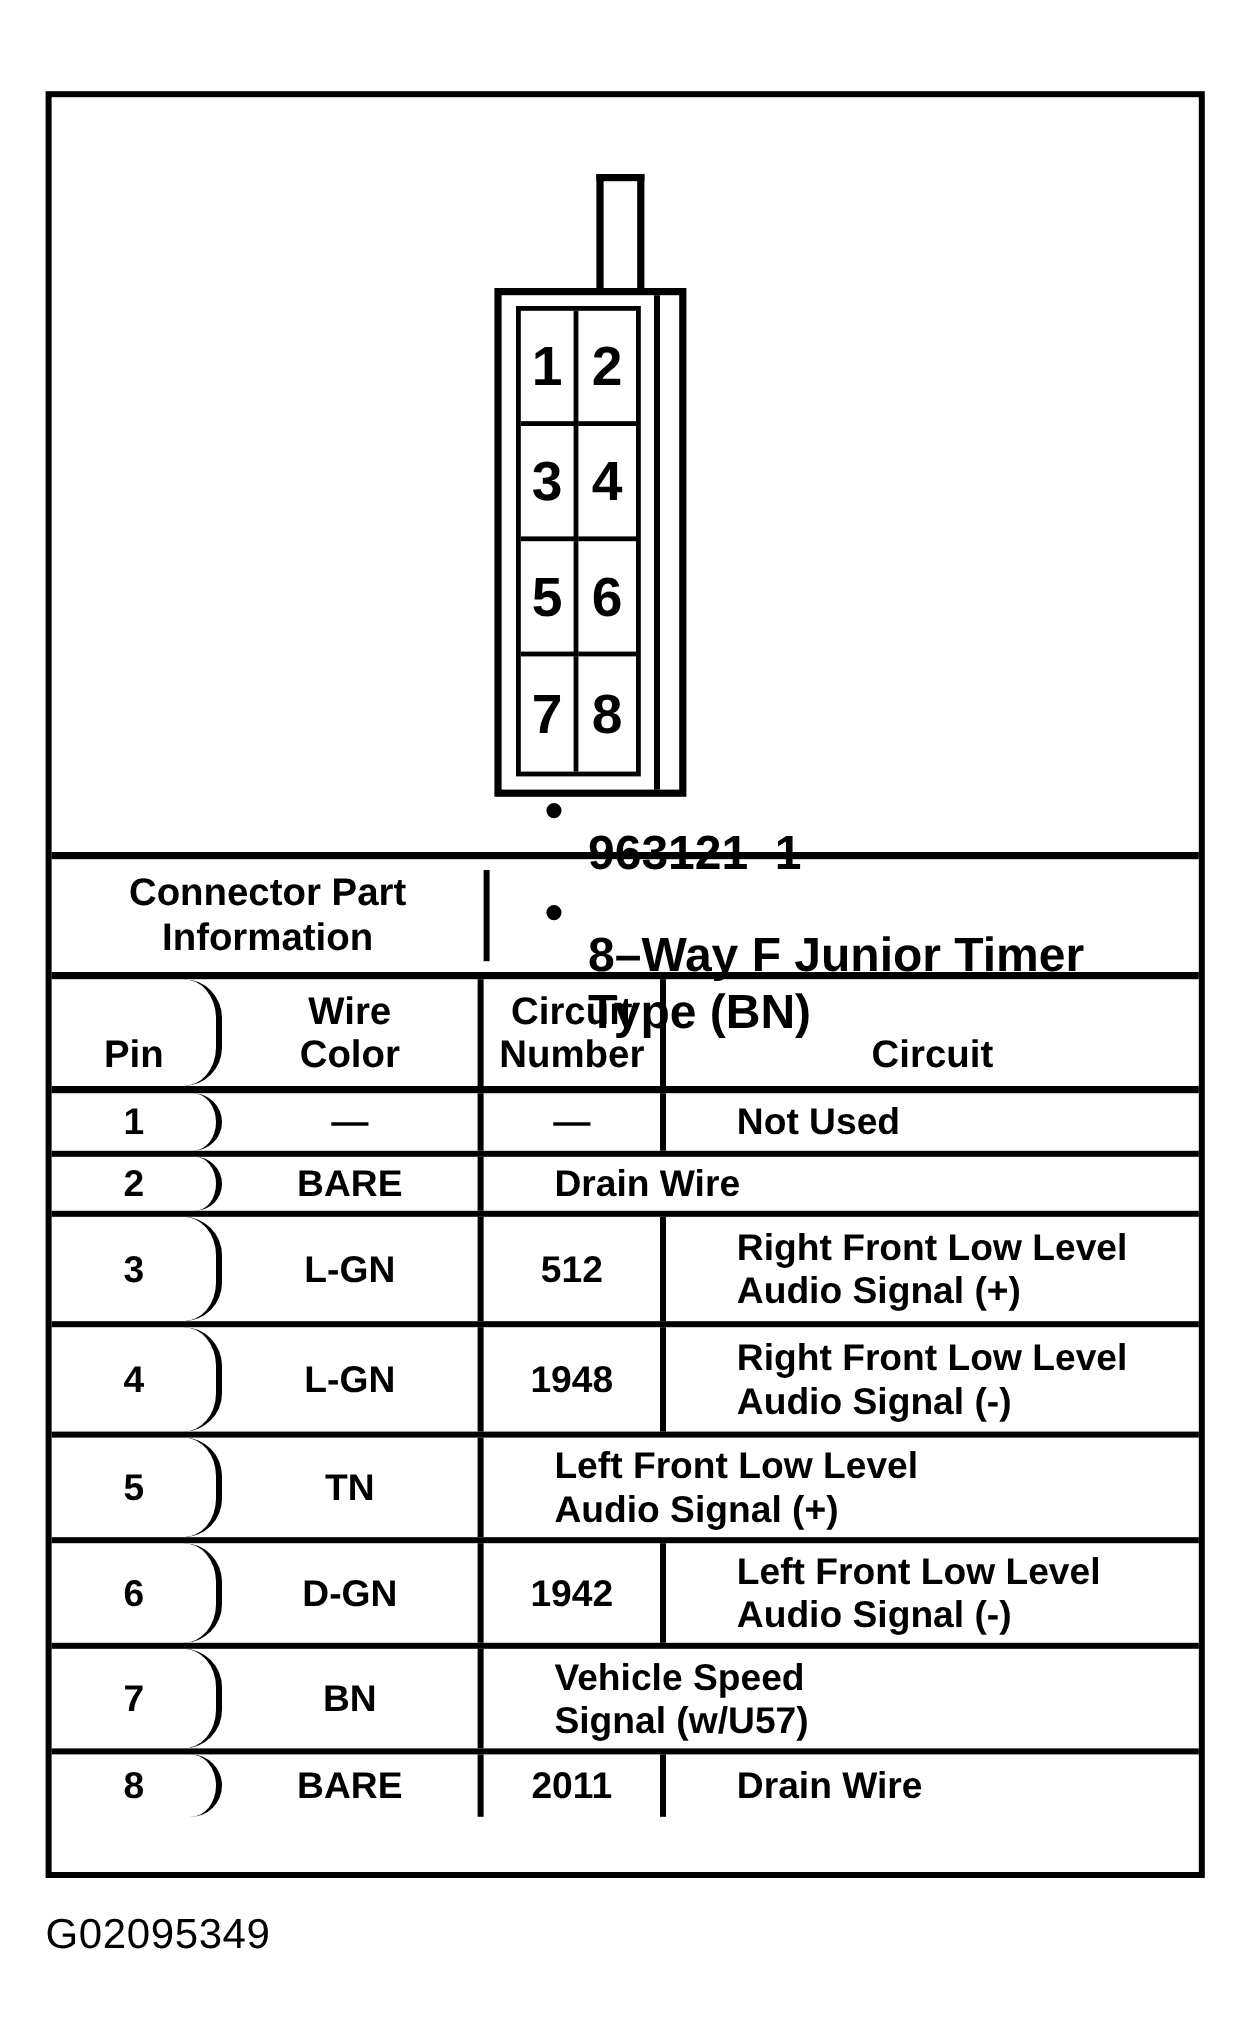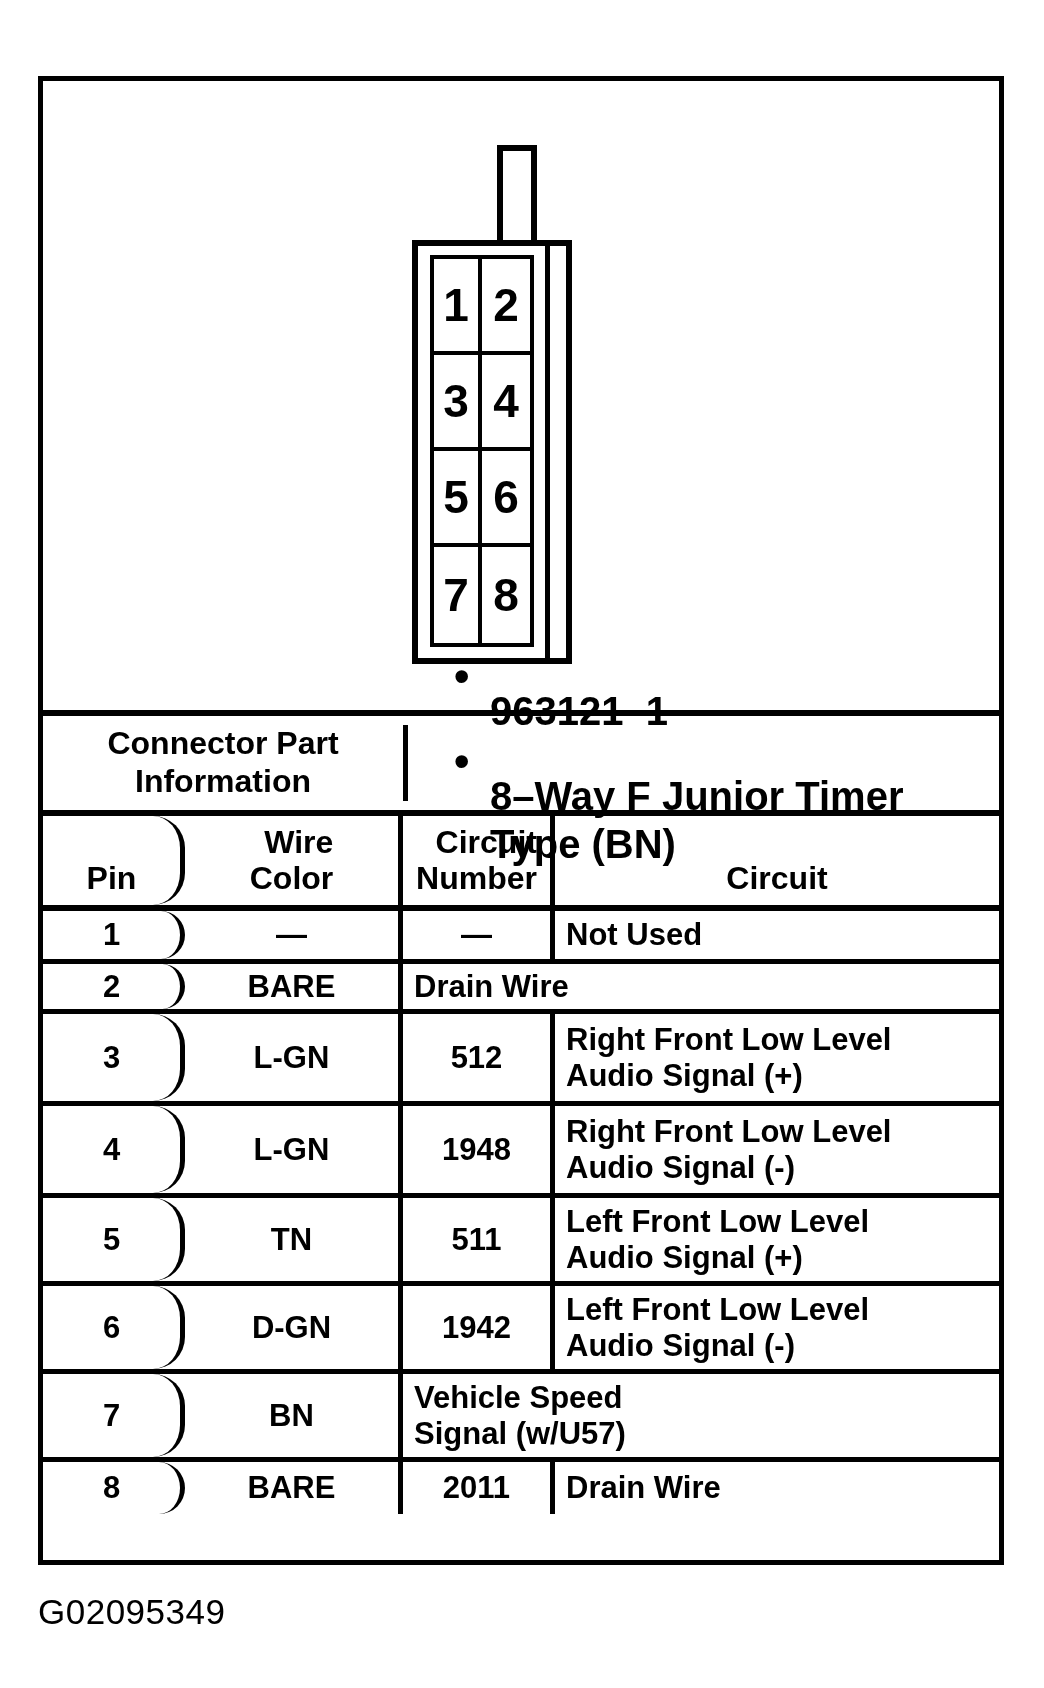--- a/index.html
+++ b/index.html
@@ -57,35 +57,36 @@
   .bullet-glyph {
     width: 36px; flex: none; font-size: 44px; line-height: 34px; font-weight: bold;
   }
   .bullet-text {
     font-size: 40px; font-weight: bold; line-height: 1.2; white-space: pre-line; margin-top: 28px;
   }
 
   .header-row { display: flex; height: 95px; border-bottom: 6px solid #000; }
   .hcell {
     display: flex; align-items: flex-end; justify-content: center;
-    text-align: right; font-size: 32px; font-weight: bold; line-height: 1.12;
+    text-align: center; font-size: 32px; font-weight: bold; line-height: 1.12;
     padding-bottom: 8px; white-space: pre-line;
   }
   .c1 { width: 142px; border-radius: 32px; } .c2 { width: 218px; } .c3 { width: 152px; } .c4 { flex: 1; }
   .vline { border-right: 5px solid #000; }
 
   .data-row { display: flex; border-bottom: 5px solid #000; }
   .data-row.last { border-bottom: none; }
   .dcell {
     display: flex; align-items: center; justify-content: center;
     font-size: 31px; font-weight: bold; line-height: 1.16;
   }
   .dcell.fn {
     justify-content: flex-start; text-align: left; padding-left: 11px;
     white-space: pre-line;
+    margin-left: 48px;
   }
 
   .figure-id {
     position: absolute; left: 38px; top: 1592px;
     font-size: 35px; font-weight: normal; letter-spacing: 0.5px;
   }
 </style>
 </head>
 <body>
 
@@ -159,21 +160,20 @@
       <div class="dcell c1 vline">4</div>
       <div class="dcell c2 vline">L-GN</div>
       <div class="dcell c3 vline">1948</div>
       <div class="dcell c4 fn">Right Front Low Level
 Audio Signal (-)</div>
     </div>
 
     <div class="data-row" style="height:88px">
       <div class="dcell c1 vline">5</div>
       <div class="dcell c2 vline">TN</div>
-      <div class="dcell c3 vline">511</div>
       <div class="dcell c4 fn">Left Front Low Level
 Audio Signal (+)</div>
     </div>
 
     <div class="data-row" style="height:88px">
       <div class="dcell c1 vline">6</div>
       <div class="dcell c2 vline">D-GN</div>
       <div class="dcell c3 vline">1942</div>
       <div class="dcell c4 fn">Left Front Low Level
 Audio Signal (-)</div>

